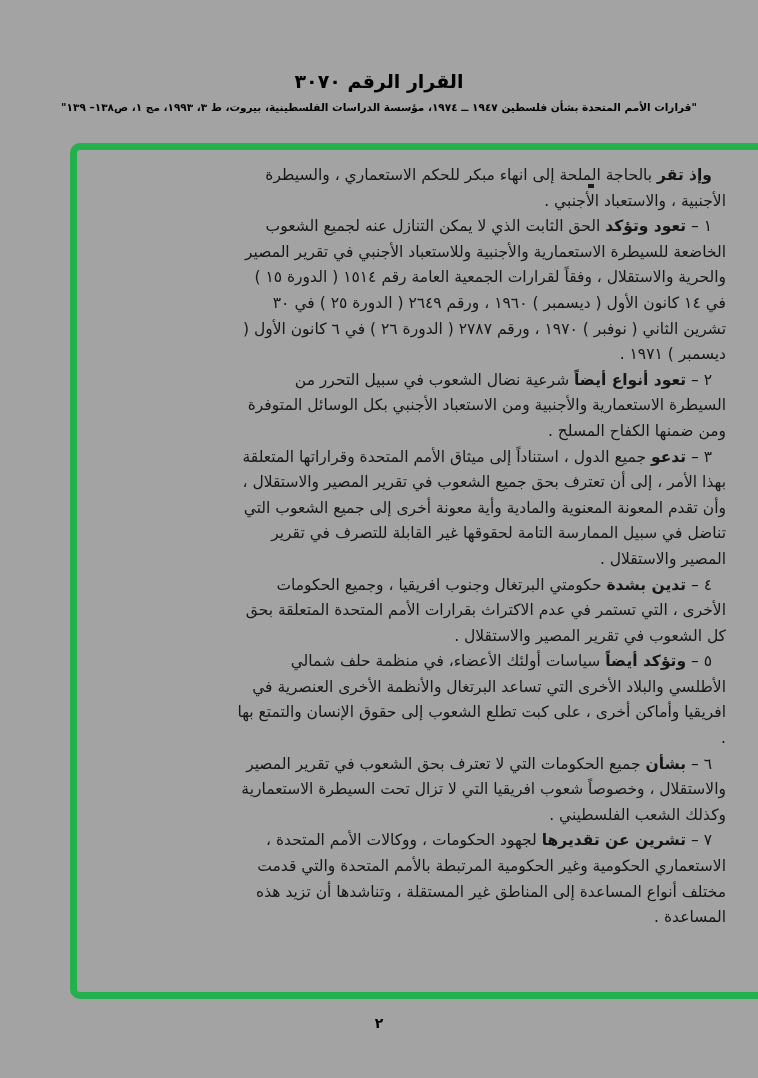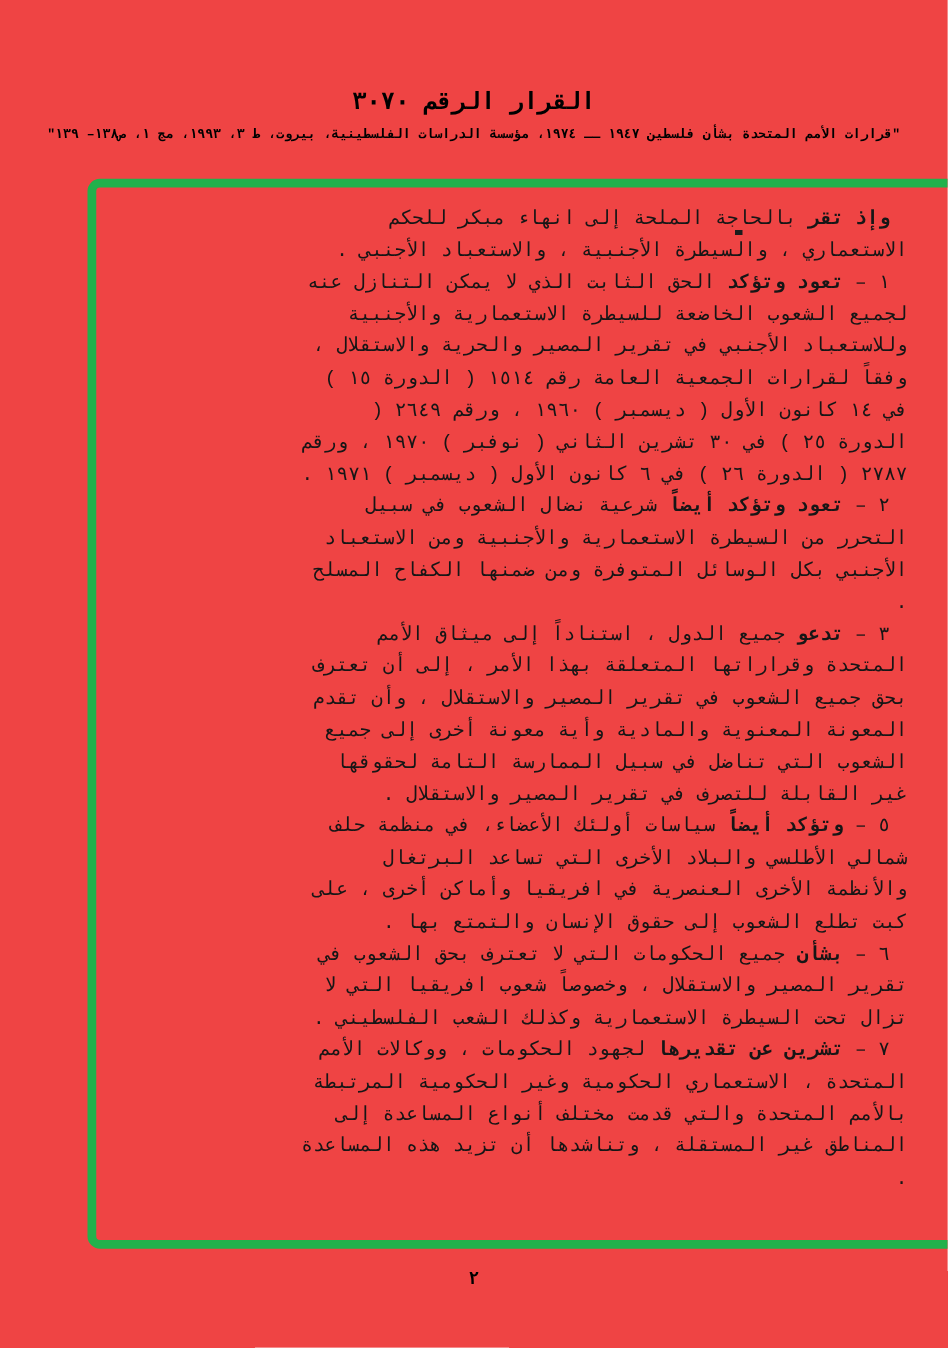--- a/index.html
+++ b/index.html
@@ -3,21 +3,21 @@
 <meta charset="utf-8">
 <style>
   html,body{margin:0;padding:0;}
   body{
     width:758px;height:1078px;
     background:#ffffff;
     font-family:"DejaVu Sans",sans-serif;
     position:relative;
     overflow:hidden;
   }
-  .page{position:absolute;inset:0;background:#ef4444;font-family:Liberation Mono, monospace;}
+  .page{position:absolute;inset:0;background:#a3a3a3;}
   .title{
     position:absolute;top:70px;left:0;width:758px;
     text-align:center;direction:rtl;
     font-size:19px;font-weight:bold;color:#000;
     letter-spacing:0.5px;
   }
   .citation{
     position:absolute;top:101px;left:0;width:758px;
     text-align:center;direction:rtl;
     font-size:10.5px;font-weight:bold;color:#000;
@@ -55,22 +55,23 @@
 
   <div class="title">القرار الرقم ٣٠٧٠</div>
 
   <div class="citation">"قرارات الأمم المتحدة بشأن فلسطين ١٩٤٧ ــ ١٩٧٤، مؤسسة الدراسات الفلسطينية، بيروت، ط ٣، ١٩٩٣، مج ١، ص١٣٨– ١٣٩"</div>
 
   <div class="frame" style="border-color: rgb(34, 177, 76);">
     <div class="speck"></div>
     <div class="bodytext" id="bodytext" style="color: rgb(22, 22, 22);">
         <p class="para"><span class="pnum"></span><span class="plead">وإذ تقر</span><span class="prest"> بالحاجة الملحة إلى انهاء مبكر للحكم الاستعماري ، والسيطرة الأجنبية ، والاستعباد الأجنبي .</span></p>
         <p class="para"><span class="pnum">١ – </span><span class="plead">تعود وتؤكد</span><span class="prest"> الحق الثابت الذي لا يمكن التنازل عنه لجميع الشعوب الخاضعة للسيطرة الاستعمارية والأجنبية وللاستعباد الأجنبي في تقرير المصير والحرية والاستقلال ، وفقاً لقرارات الجمعية العامة رقم ١٥١٤ ( الدورة ١٥ ) في ١٤ كانون الأول ( ديسمبر ) ١٩٦٠ ، ورقم ٢٦٤٩ ( الدورة ٢٥ ) في ٣٠ تشرين الثاني ( نوفبر ) ١٩٧٠ ، ورقم ٢٧٨٧ ( الدورة ٢٦ ) في ٦ كانون الأول ( ديسمبر ) ١٩٧١ .</span></p>
-        <p class="para"><span class="pnum">٢ – </span><span class="plead">تعود وتؤكد أيضاً</span><span class="prest"> شرعية نضال الشعوب في سبيل التحرر من السيطرة الاستعمارية والأجنبية ومن الاستعباد الأجنبي بكل الوسائل المتوفرة ومن ضمنها الكفاح المسلح .</span></p>
+        <p class="para"><span class="pnum">٢ – </span><span class="plead">تعود أنواع أيضاً</span><span class="prest"> شرعية نضال الشعوب في سبيل التحرر من السيطرة الاستعمارية والأجنبية ومن الاستعباد الأجنبي بكل الوسائل المتوفرة ومن ضمنها الكفاح المسلح .</span></p>
         <p class="para"><span class="pnum">٣ – </span><span class="plead">تدعو</span><span class="prest"> جميع الدول ، استناداً إلى ميثاق الأمم المتحدة وقراراتها المتعلقة بهذا الأمر ، إلى أن تعترف بحق جميع الشعوب في تقرير المصير والاستقلال ، وأن تقدم المعونة المعنوية والمادية وأية معونة أخرى إلى جميع الشعوب التي تناضل في سبيل الممارسة التامة لحقوقها غير القابلة للتصرف في تقرير المصير والاستقلال .</span></p>
+        <p class="para"><span class="pnum">٤ – </span><span class="plead">تدين بشدة</span><span class="prest"> حكومتي البرتغال وجنوب افريقيا ، وجميع الحكومات الأخرى ، التي تستمر في عدم الاكتراث بقرارات الأمم المتحدة المتعلقة بحق كل الشعوب في تقرير المصير والاستقلال .</span></p>
         <p class="para"><span class="pnum">٥ – </span><span class="plead">وتؤكد أيضاً</span><span class="prest"> سياسات أولئك الأعضاء، في منظمة حلف شمالي الأطلسي والبلاد الأخرى التي تساعد البرتغال والأنظمة الأخرى العنصرية في افريقيا وأماكن أخرى ، على كبت تطلع الشعوب إلى حقوق الإنسان والتمتع بها .</span></p>
         <p class="para"><span class="pnum">٦ – </span><span class="plead">بشأن</span><span class="prest"> جميع الحكومات التي لا تعترف بحق الشعوب في تقرير المصير والاستقلال ، وخصوصاً شعوب افريقيا التي لا تزال تحت السيطرة الاستعمارية وكذلك الشعب الفلسطيني .</span></p>
         <p class="para"><span class="pnum">٧ – </span><span class="plead">تشرين عن تقديرها</span><span class="prest"> لجهود الحكومات ، ووكالات الأمم المتحدة ، الاستعماري الحكومية وغير الحكومية المرتبطة بالأمم المتحدة والتي قدمت مختلف أنواع المساعدة إلى المناطق غير المستقلة ، وتناشدها أن تزيد هذه المساعدة .</span></p>
       </div>
   </div>
 
   <div class="pagenum">٢</div>
 
 </div>
 

